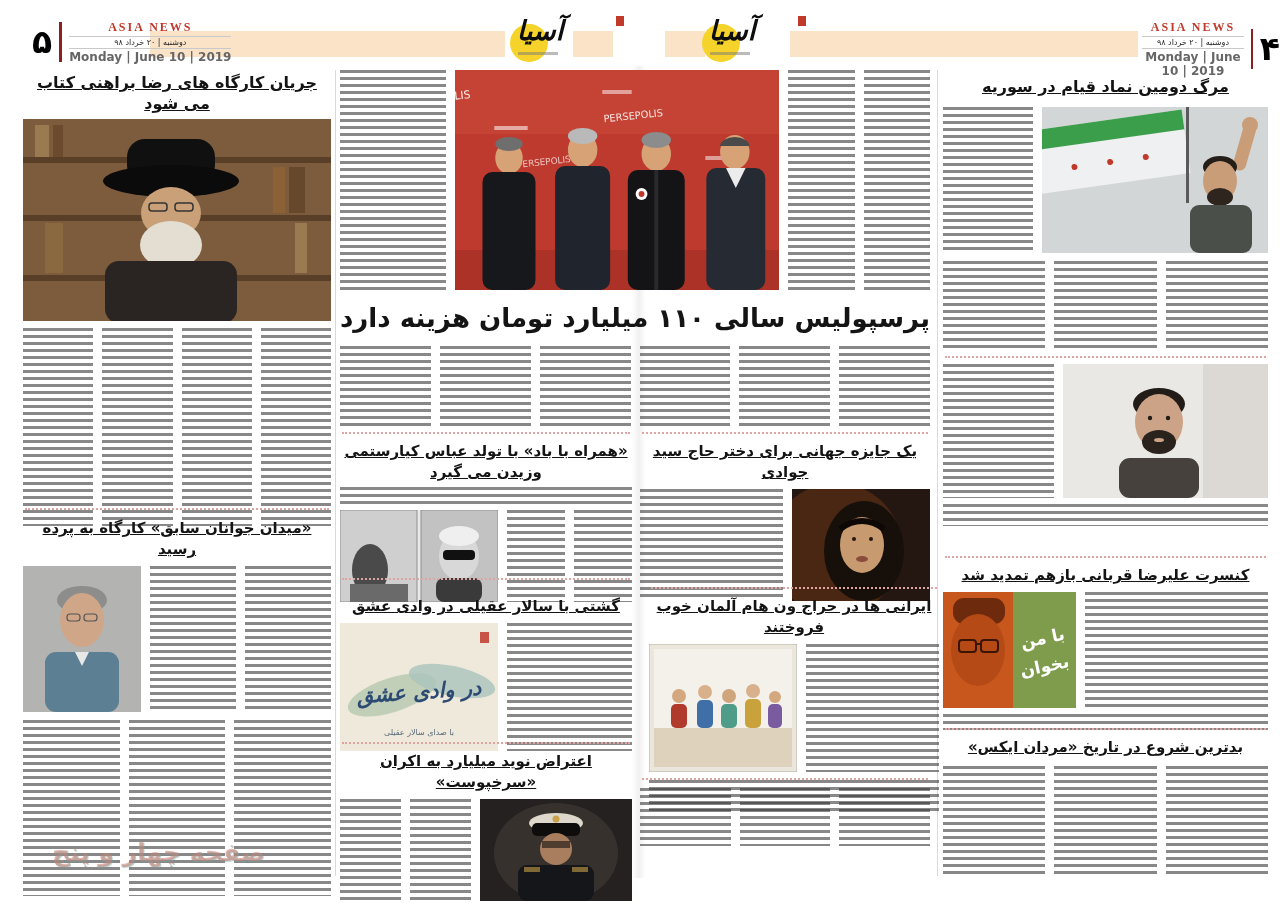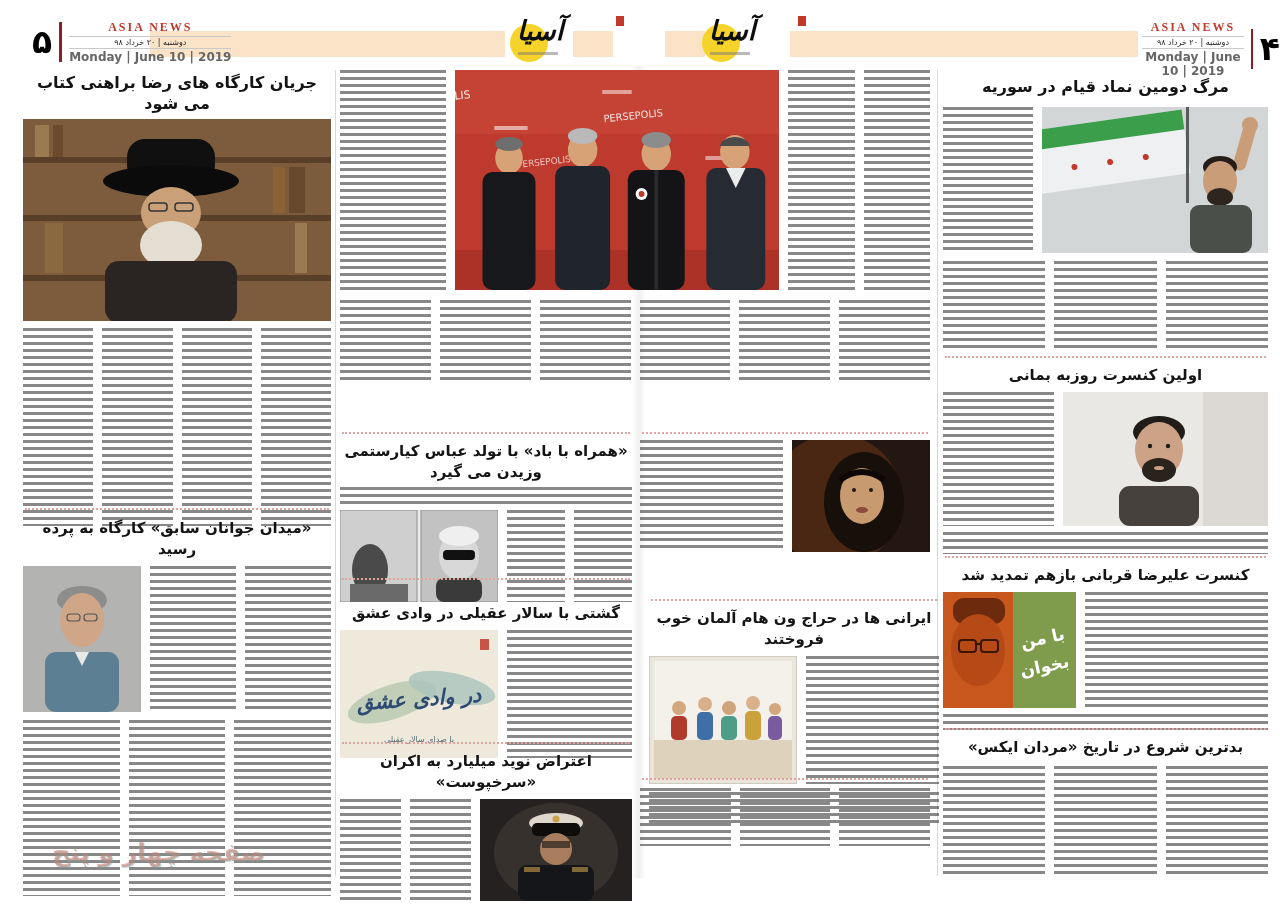--- a/index.html
+++ b/index.html
@@ -19,21 +19,21 @@
   .corner{position:absolute;top:20px;display:flex;align-items:center;gap:7px;direction:ltr;}
   .pnum{font-size:33px;font-weight:bold;color:#000;line-height:40px;}
   .pbar{width:3px;height:40px;background:#8b1f24;}
   .pinfo{text-align:center;direction:ltr;}
   .pinfo .brand{font-family:"Liberation Serif", serif;color:#c0392b;font-size:12px;font-weight:bold;letter-spacing:2px;}
   .pinfo .dfa{font-size:8px;color:#222;border-top:1px solid #c9c9c9;border-bottom:1px solid #c9c9c9;padding:1px 2px;margin-top:1px;direction:rtl;}
   .pinfo .den{font-size:12px;color:#666;padding-top:1px;font-weight:bold;}
   
   .art{position:absolute;}
   .hl{margin:0;font-weight:bold;text-align:center;color:#141414;}
-  .hl2{font-size:15px;line-height:21px;}
+  .hl2{font-size:15px;line-height:21px;text-decoration:underline;}
   .hl-main{font-size:26px;line-height:36px;letter-spacing:-.5px;}
   .dotsep{height:0;border-top:2px dotted #e2a3a3;margin:0 2px;}
   .ftext{background-image:repeating-linear-gradient(180deg, rgba(50,50,50,.58) 0px, rgba(50,50,50,.58) 3px, rgba(0,0,0,0) 3px, rgba(0,0,0,0) 7px);}
   .cols{display:flex;gap:9px;}
   .col{flex:1;}
   .row{display:flex;gap:9px;}
   .ph{background:#e9e9e9;overflow:hidden;flex:0 0 auto;}
   .ph svg{display:block;}
   .vrule{position:absolute;top:70px;height:806px;width:1px;background:#d9d9d9;}
   .fold{position:absolute;top:66px;left:632px;height:812px;width:14px;
@@ -174,20 +174,21 @@
         <circle cx="190" cy="124" r="6" fill="#ffffff"></circle>
           <circle cx="190" cy="124" r="3" fill="#c0392b"></circle>
         <ellipse cx="285" cy="82" rx="15" ry="17" fill="#d7a376"></ellipse>
         <path d="M270 76 a15 9 0 0 1 30 0" fill="#4a4a4a"></path>
         <rect x="256" y="98" width="60" height="122" rx="10" fill="#262a33"></rect>
         <polygon points="276,98 296,98 286,118" fill="#ececec"></polygon>
       </svg>
     </div>
     <div class="col ftext" style="flex:0 0 106px;"></div>
   </div>
+  <h1 class="hl hl-main" style="margin-top:10px;">پرسپولیس سالی ۱۱۰ میلیارد تومان هزینه دارد</h1>
   <div class="cols" style="height:82px;margin-top:10px;">
     <div class="col ftext"></div>
     <div class="col ftext"></div>
     <div class="col ftext"></div>
     <div class="col ftext"></div>
     <div class="col ftext"></div>
     <div class="col ftext"></div>
   </div>
 </section>
 
@@ -210,21 +211,21 @@
         <ellipse cx="119" cy="26" rx="20" ry="10" fill="#efefef"></ellipse>
         <rect x="103" y="40" width="32" height="10" rx="4" fill="#111111"></rect>
         <rect x="96" y="68" width="46" height="24" rx="8" fill="#3a3a3a"></rect>
       </svg>
     </div>
   </div>
 </section>
 
 <section class="art" style="left:340px;top:578px;width:292px;">
   <div class="dotsep"></div>
-  <h2 class="hl hl2" style="margin-top:23px;">گشتی با سالار عقیلی در وادی عشق</h2>
+  <h2 class="hl hl2" style="margin-top:16px;">گشتی با سالار عقیلی در وادی عشق</h2>
   <div class="row" style="height:128px;margin-top:6px;">
     <div class="col ftext"></div>
     <div class="ph" style="width:158px;height:128px;">
       <svg width="158" height="128" viewBox="0 0 158 128" aria-hidden="true">
         <rect width="158" height="128" fill="#eee9da"></rect>
         <ellipse cx="52" cy="72" rx="46" ry="17" fill="#b8cab2" opacity=".85" transform="rotate(-18 52 72)"></ellipse>
         <ellipse cx="112" cy="58" rx="44" ry="15" fill="#a9c3bd" opacity=".8" transform="rotate(12 112 58)"></ellipse>
         <rect x="140" y="9" width="9" height="11" fill="#c0392b" opacity=".85"></rect>
         <text x="79" y="76" text-anchor="middle" font-size="21" font-weight="bold" font-style="italic" fill="#2c4a72" transform="rotate(-4 79 70)">در وادی عشق</text>
         <text x="79" y="112" text-anchor="middle" font-size="8" fill="#5a6b7a">با صدای سالار عقیلی</text>
@@ -253,38 +254,39 @@
     </div>
     <div class="cols" style="flex:1;">
       <div class="col ftext"></div>
       <div class="col ftext"></div>
     </div>
   </div>
 </section>
 
 <section class="art" style="left:640px;top:432px;width:290px;">
   <div class="dotsep"></div>
+  <h2 class="hl hl2" style="margin-top:7px;">یک جایزه جهانی برای دختر حاج سید جوادی</h2>
   <div class="row" style="height:112px;margin-top:6px;">
     <div class="ph" style="width:138px;height:112px;">
       <svg width="138" height="112" viewBox="0 0 138 112" aria-hidden="true">
         <rect width="138" height="112" fill="#241711"></rect>
         <ellipse cx="44" cy="60" rx="66" ry="66" fill="#7a3c16" opacity=".45"></ellipse>
         <ellipse cx="72" cy="62" rx="40" ry="50" fill="#170f0a"></ellipse>
         <ellipse cx="70" cy="56" rx="22" ry="28" fill="#c79a70"></ellipse>
         <circle cx="62" cy="50" r="2" fill="#241711"></circle>
           <circle cx="79" cy="50" r="2" fill="#241711"></circle>
         <ellipse cx="70" cy="70" rx="6" ry="3" fill="#8a4b3a"></ellipse>
         <path d="M48 40 Q70 24 92 40" stroke="#0d0805" stroke-width="6" fill="none"></path>
       </svg>
     </div>
     <div class="col ftext"></div>
   </div>
 </section>
 
-<section class="art" style="left:640px;top:599px;width:290px;padding-left:9px;">
+<section class="art" style="left:640px;top:587px;width:290px;padding-left:9px;">
   <div class="dotsep"></div>
   <h2 class="hl hl2" style="margin-top:7px;">ایرانی ها در حراج ون هام آلمان خوب فروختند</h2>
   <div class="row" style="height:128px;margin-top:6px;">
     <div class="col ftext"></div>
     <div class="ph" style="width:148px;height:128px;">
       <svg width="148" height="128" viewBox="0 0 148 128" aria-hidden="true">
         <rect width="148" height="128" fill="#eae6dc" stroke="#b7b0a4"></rect>
         <rect x="5" y="5" width="138" height="118" fill="#f4f1ea"></rect>
         <rect x="5" y="84" width="138" height="39" fill="#d9cbb0" opacity=".8"></rect>
         <circle cx="30" cy="52" r="7" fill="#d3a87f"></circle>
@@ -340,21 +342,20 @@
   </div>
   <div class="cols" style="height:88px;margin-top:8px;">
     <div class="col ftext"></div>
     <div class="col ftext"></div>
     <div class="col ftext"></div>
   </div>
 </section>
 
 <section class="art" style="left:943px;top:356px;width:325px;">
   <div class="dotsep"></div>
-  <h2 class="hl hl2" style="margin-top:7px;">اولین کنسرت روزبه بمانی</h2>
   <div class="row" style="height:134px;margin-top:6px;">
     <div class="ph" style="width:205px;height:134px;">
       <svg width="205" height="134" viewBox="0 0 205 134" aria-hidden="true">
         <rect width="205" height="134" fill="#eae8e4"></rect>
         <rect x="140" width="65" height="134" fill="#dcd9d4"></rect>
         <ellipse cx="96" cy="40" rx="26" ry="16" fill="#221c19"></ellipse>
         <ellipse cx="96" cy="58" rx="24" ry="28" fill="#cda387"></ellipse>
         <ellipse cx="96" cy="78" rx="17" ry="12" fill="#2a221d"></ellipse>
         <ellipse cx="96" cy="76" rx="5" ry="2" fill="#cda387"></ellipse>
         <circle cx="87" cy="54" r="2.2" fill="#221c19"></circle>

